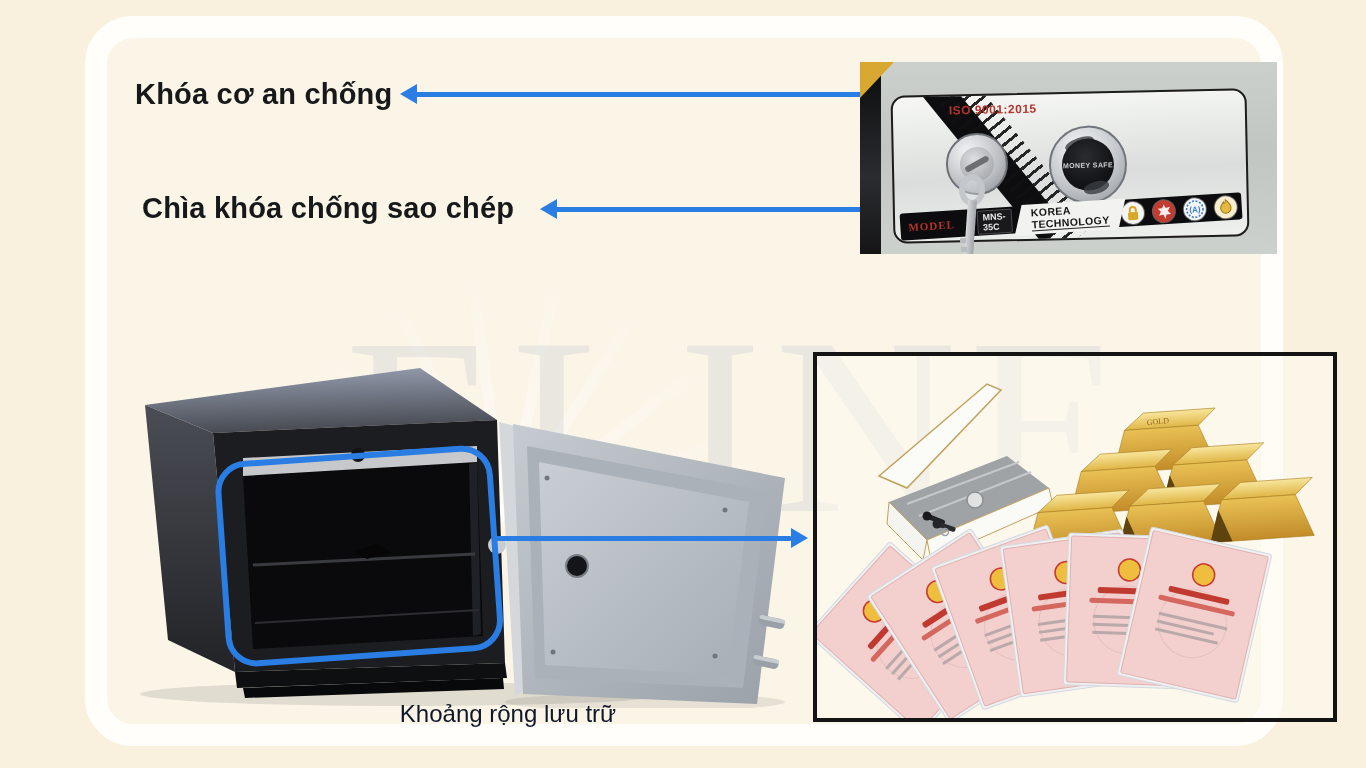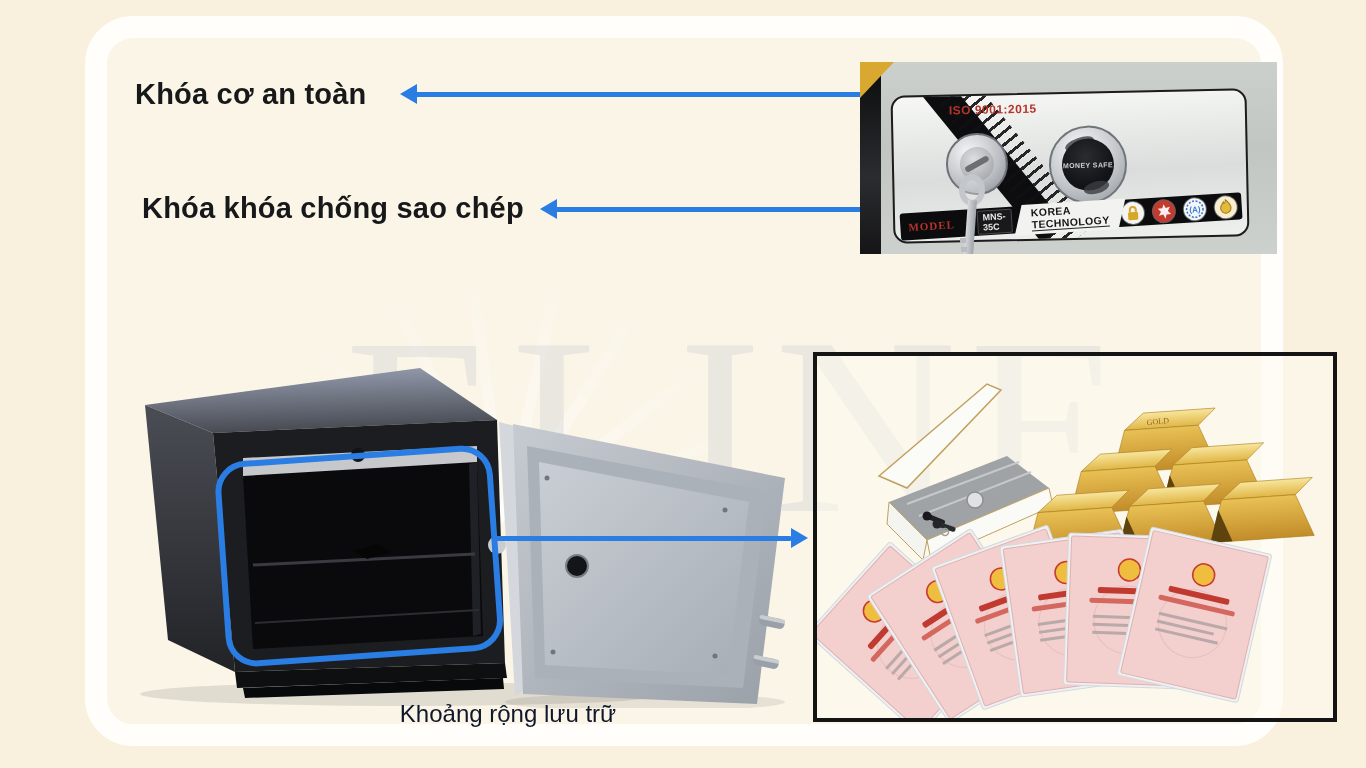--- a/index.html
+++ b/index.html
@@ -119,26 +119,26 @@
   <div class="ray" style="transform:rotate(-27deg);"></div>
   <div class="ray" style="transform:rotate(-8deg);"></div>
   <div class="ray" style="transform:rotate(12deg);"></div>
   <div class="ray" style="transform:rotate(32deg);"></div>
   <div class="ray" style="transform:rotate(52deg);"></div>
   <div class="ray" style="transform:rotate(70deg);"></div>
 </div>
 
 <div class="abs watermark">ELINE</div>
 
-<div class="abs callout" style="left:135px;top:78px;">Khóa cơ an toàn</div>
+<div class="abs callout" style="left:135px;top:78px;">Khóa cơ an chống</div>
 <div class="abs ahead-left" style="left:400px;top:84px;"></div>
 <div class="abs aline" style="left:414px;top:92px;width:672px;height:5px;"></div>
 <div class="abs aline" style="left:1081px;top:92px;width:5px;height:70px;"></div>
 
-<div class="abs callout" style="left:142px;top:192px;">Khóa khóa chống sao chép</div>
+<div class="abs callout" style="left:142px;top:192px;">Chìa khóa chống sao chép</div>
 <div class="abs ahead-left" style="left:540px;top:199px;"></div>
 <div class="abs aline" style="left:554px;top:207px;width:423px;height:5px;"></div>
 
 <div class="abs lockphoto">
   <div class="dooredge"></div>
   <div class="goldwedge"></div>
 
   <div class="plate">
     <div class="band1"></div>
     <div class="band2"></div>

